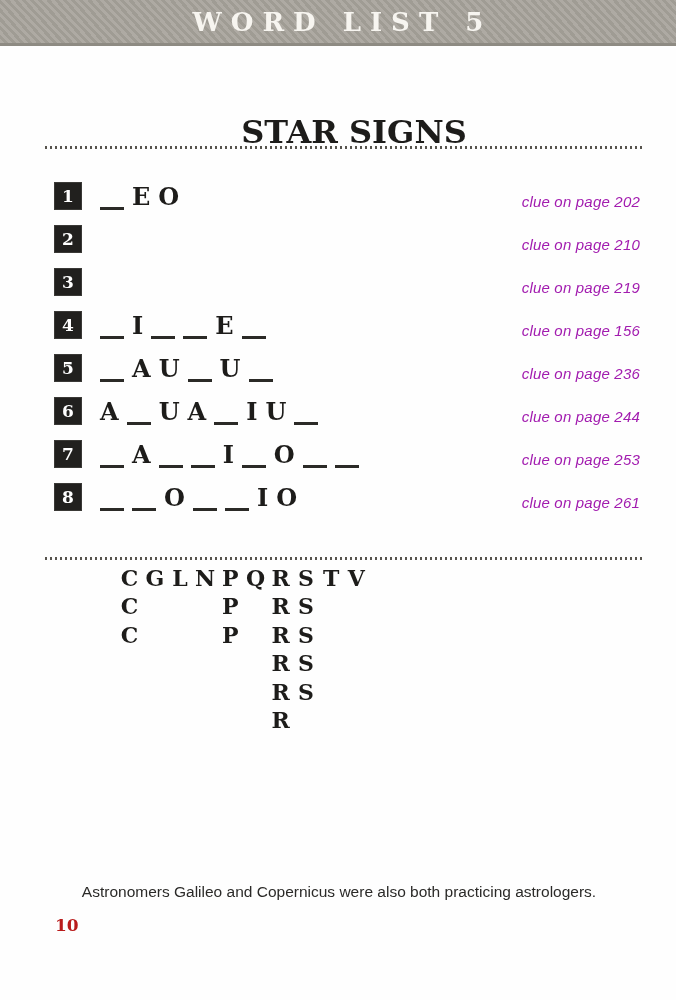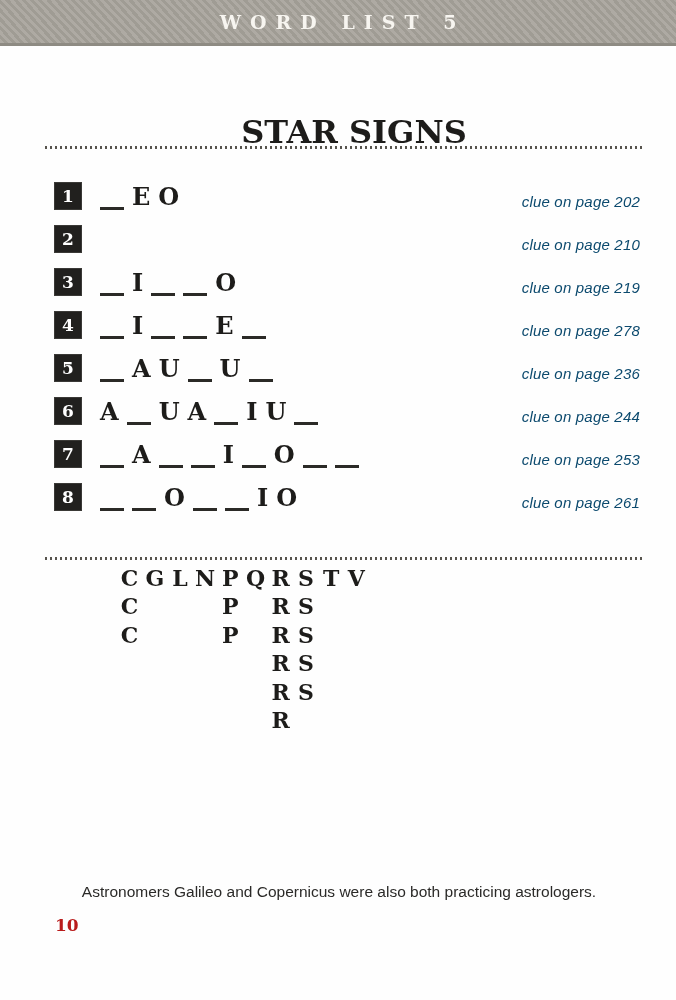--- a/index.html
+++ b/index.html
@@ -11,21 +11,21 @@
 
   
   .banner {
     position:absolute; top:0; left:0; width:676px; height:43px;
     background:#a8a49c;
     background-image:repeating-linear-gradient(47deg, rgba(255,255,255,.07) 0 3px, rgba(0,0,0,.05) 3px 6px);
     border-bottom:3px solid #8e8b83;
   }
   .banner-label {
     position:absolute; top:0; left:0; width:100%; text-align:center;
-    line-height:44px; font-size:19px; font-weight:bold;
+    line-height:44px; font-size:26px; font-weight:bold;
     letter-spacing:9px; color:#f7f5f0;
     font-family:"DejaVu Serif", serif;
     text-indent:9px;
   }
 
   
   .page-title {
     position:absolute; top:97px; left:0; width:100%; margin:16px;
     text-align:center; font-size:32px; font-weight:bold;
     letter-spacing:0px; color:#1d1c1a;
@@ -55,21 +55,21 @@
     line-height:26px; margin-right:8px; color:#1d1c1a;
     vertical-align:bottom;
   }
   .blank {
     display:inline-block; width:24px; height:24px; margin-right:8px;
     border-bottom:3px solid #2b2a27; vertical-align:bottom;
   }
   .clue {
     position:absolute; right:0; top:10px;
     font-family:"Liberation Sans", sans-serif; font-style:italic;
-    font-size:15px; color:#0c4a6e; letter-spacing:.2px;
+    font-size:15px; color:#a21caf; letter-spacing:.2px;
   }
 
   
   .letter-bank { position:absolute; top:564px; left:117px; }
   .bank-row { height:28.4px; white-space:nowrap; }
   .bank-cell {
     display:inline-block; width:25.2px; text-align:center;
     font-size:22px; font-weight:bold; line-height:28.4px; color:#1d1c1a;
   }
 
@@ -102,27 +102,26 @@
         <div class="badge">1</div>
         <div class="letters"><span class="blank"></span><span class="letter">E</span><span class="letter">O</span></div>
         <div class="clue">clue on page 202</div>
       </div>
       <div class="row">
         <div class="badge">2</div>
         <div class="clue">clue on page 210</div>
       </div>
       <div class="row">
         <div class="badge">3</div>
-        <div class="letters"><span class="blank"></span><span class="letter">I</span><span class="blank"></span><span class="blank"></span><span class="letter">O</span></div>
         <div class="clue">clue on page 219</div>
       </div>
       <div class="row">
         <div class="badge">4</div>
         <div class="letters"><span class="blank"></span><span class="letter">I</span><span class="blank"></span><span class="blank"></span><span class="letter">E</span><span class="blank"></span></div>
-        <div class="clue">clue on page 278</div>
+        <div class="clue">clue on page 156</div>
       </div>
       <div class="row">
         <div class="badge">5</div>
         <div class="letters"><span class="blank"></span><span class="letter">A</span><span class="letter">U</span><span class="blank"></span><span class="letter">U</span><span class="blank"></span></div>
         <div class="clue">clue on page 236</div>
       </div>
       <div class="row">
         <div class="badge">6</div>
         <div class="letters"><span class="letter">A</span><span class="blank"></span><span class="letter">U</span><span class="letter">A</span><span class="blank"></span><span class="letter">I</span><span class="letter">U</span><span class="blank"></span></div>
         <div class="clue">clue on page 244</div>

